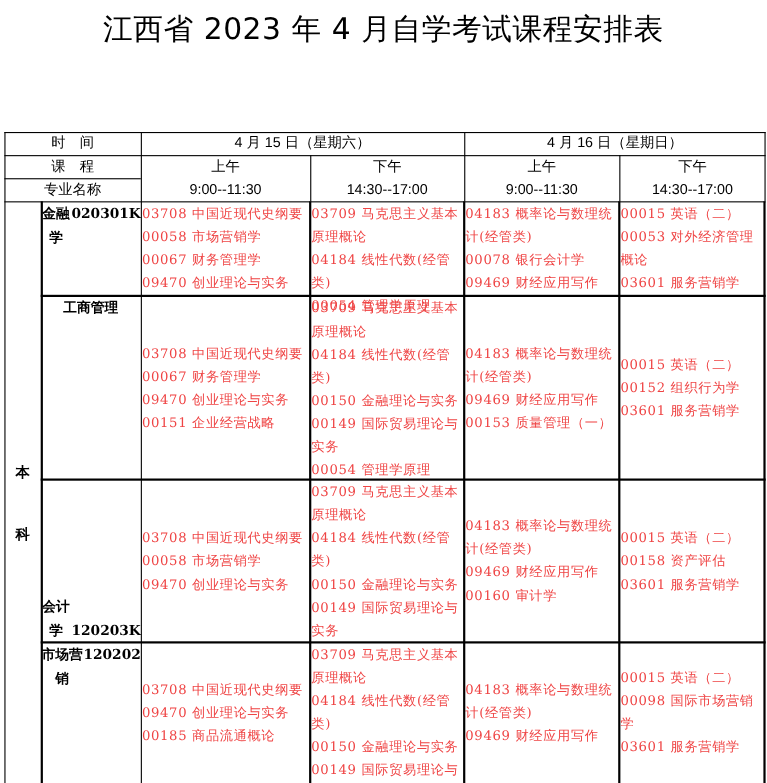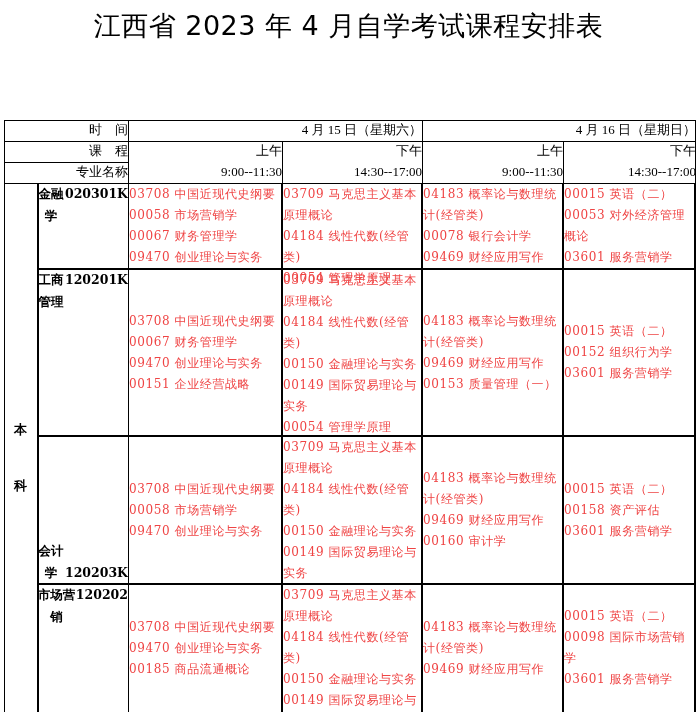--- a/index.html
+++ b/index.html
@@ -1,20 +1,20 @@
 <!DOCTYPE html>
 <html><head>
 <meta charset="utf-8">
 <style>
   html, body { margin: 0; padding: 0; background: #ffffff; }
   body { width: 697px; height: 712px; overflow: hidden; position: relative; font-family: "DejaVu Sans", sans-serif; color: #000; }
   .title { position: absolute; left: 0; top: 8px; width: 697px; text-align: center; font-size: 27px; font-family: "DejaVu Sans", sans-serif; letter-spacing: 0.5px; }
   .grid { position: absolute; left: 4px; top: 120px; width: 692px; }
   .cell { position: absolute; box-sizing: border-box; }
-  .hd { font-size: 13px; text-align: right; line-height: 20px; font-family: Liberation Serif, serif; }
+  .hd { font-size: 13px; text-align: center; line-height: 20px; font-family: Liberation Sans, sans-serif; }
   .serif { font-family: "DejaVu Serif", serif; font-size: 12px; line-height: 21px; color: #ef4444; white-space: pre-line; padding-left: 1px; letter-spacing: 0.6px; }
   .major { font-family: "DejaVu Serif", serif; font-weight: bold; font-size: 12.5px; text-align: center; line-height: 22px; display: flex; flex-direction: row; justify-content: center; }
   .line { position: absolute; background: #000; }
   .vcenter { display: flex; flex-direction: column; justify-content: center; }
   .cat { font-family: "DejaVu Serif", serif; font-weight: bold; font-size: 13px; text-align: center; }
 </style>
 </head>
 <body>
 
 <div class="title">江西省 2023 年 4 月自学考试课程安排表</div>
@@ -58,21 +58,20 @@
 计(经管类)
 00078 银行会计学
 09469 财经应用写作</div>
   <div class="cell serif" style="left:559px;top:64px;width:133px;">00015 英语（二）
 00053 对外经济管理
 概论
 03601 服务营销学</div>
 
   <div class="cell major" style="left:33px;top:149px;width:91px;height:167px;">
     <div>工商管理</div>
-    <div>120201K</div>
   </div>
   <div class="cell serif vcenter" style="left:124px;top:149px;width:154px;height:167px;"><div>03708 中国近现代史纲要
 00067 财务管理学
 09470 创业理论与实务
 00151 企业经营战略</div></div>
   <div class="cell serif" style="left:278px;top:150px;width:140px;">03709 马克思主义基本
 原理概论
 04184 线性代数(经管
 类)
 00150 金融理论与实务

